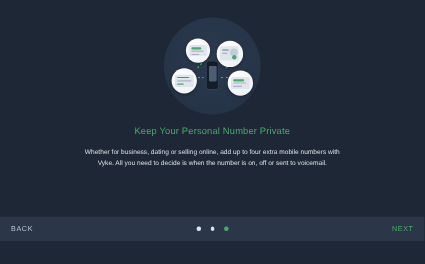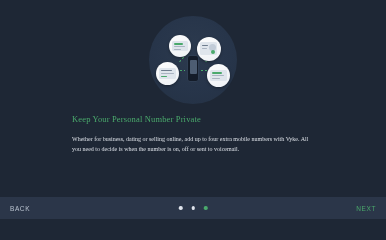--- a/index.html
+++ b/index.html
@@ -84,22 +84,22 @@
   }
   .mini-badge {
     border-radius:50%;
     background:#4aa96c;
   }
 
   
   #copy {
     position:absolute;
     left:0; right:0; top:114px;
+    text-align:center;
     padding:0 72px;
-    font-family:Liberation Serif, serif;
   }
   #title {
     color:#4aa96c;
     font-size:8.5px;
     letter-spacing:.15px;
     margin-bottom:10px;
     white-space:nowrap;
   }
   #body-text {
     color:#e6eaf0;

